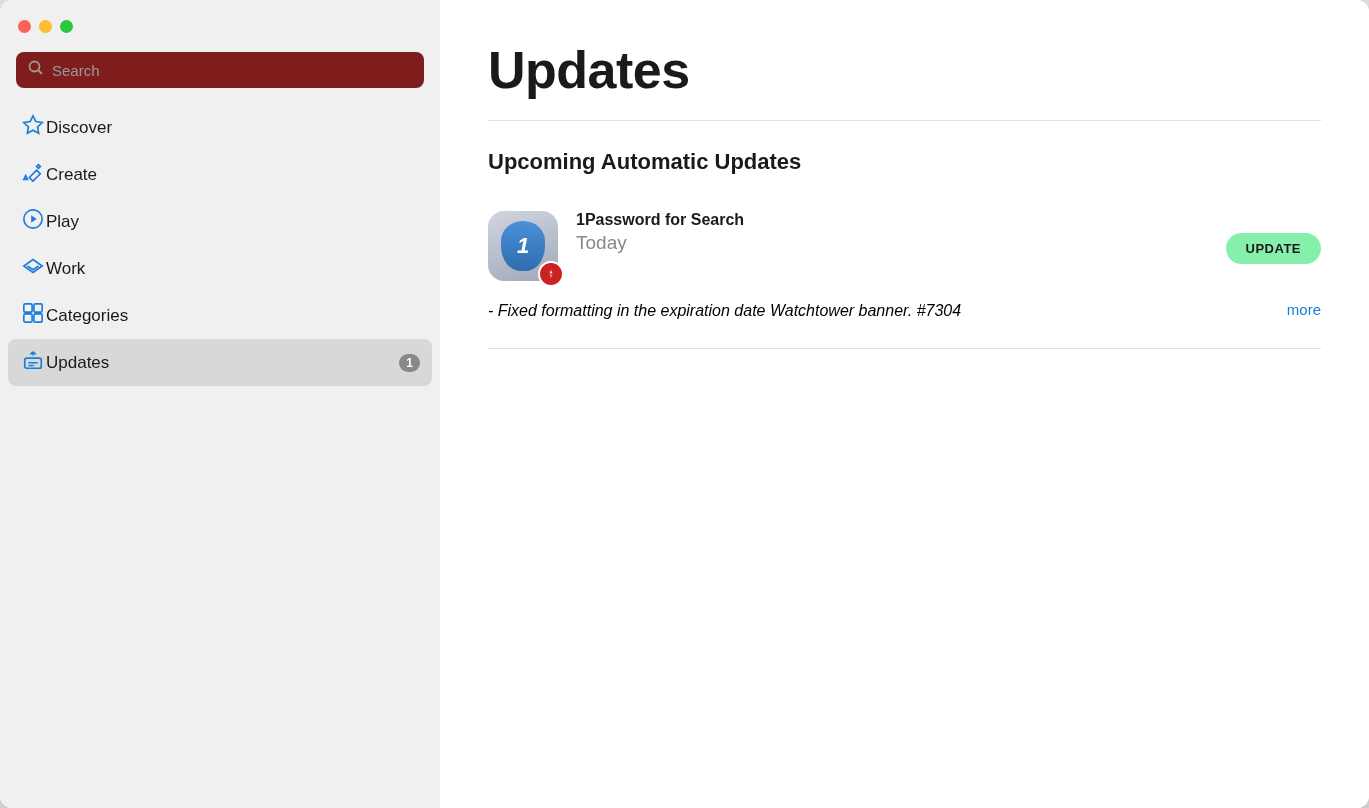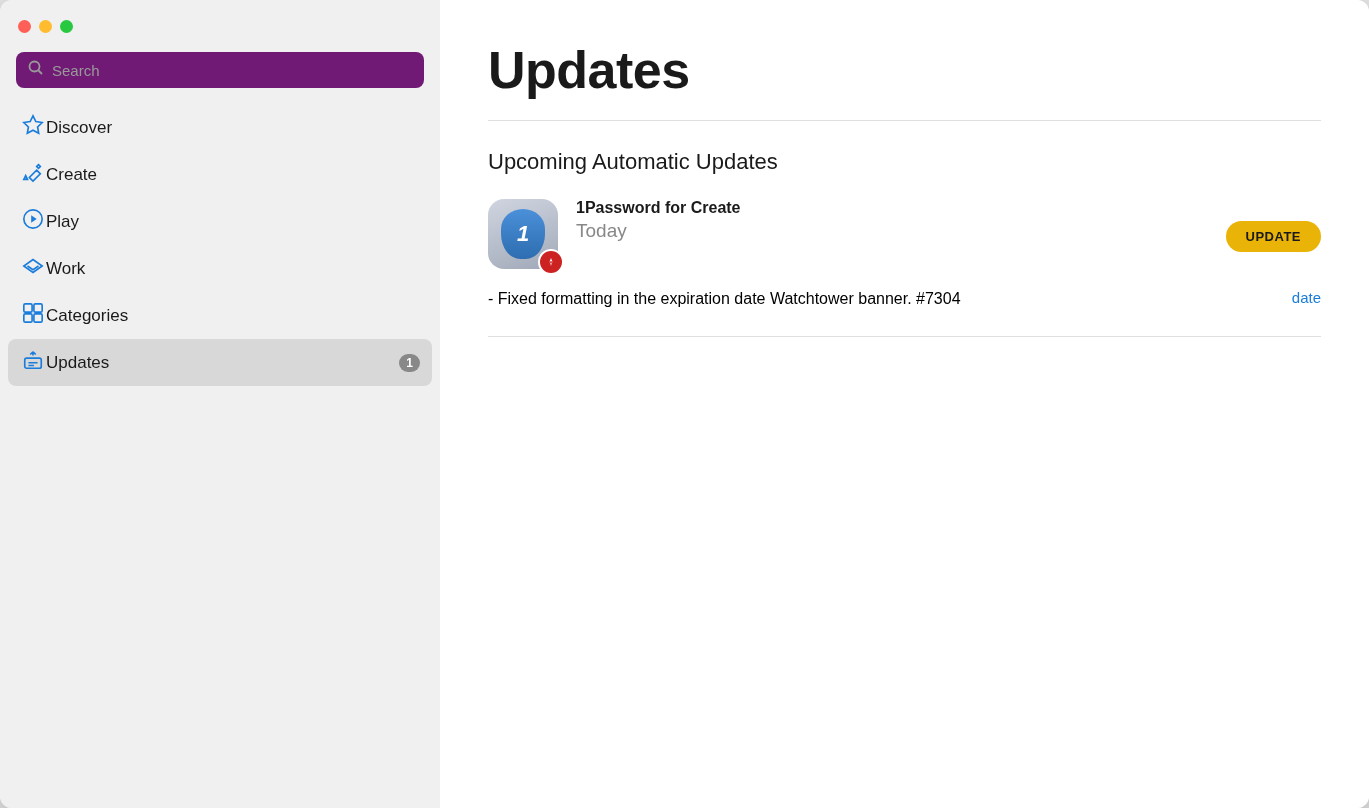--- a/index.html
+++ b/index.html
@@ -47,21 +47,21 @@
       height: 13px;
       border-radius: 50%;
       cursor: pointer;
     }
     .traffic-light.close { background: #fe5f57; }
     .traffic-light.minimize { background: #febc2e; }
     .traffic-light.maximize { background: #28c840; }
 
     .search-bar {
       margin: 0 16px 12px 16px;
-      background: #701a75;
+      background: #7f1d1d;
       border-radius: 8px;
       display: flex;
       align-items: center;
       padding: 8px 12px;
       gap: 8px;
       cursor: text;
     }
 
     .search-icon-svg {
       color: #888;
@@ -131,23 +131,23 @@
     }
 
     .divider {
       border: none;
       border-top: 1px solid #e0e0e0;
       margin-bottom: 28px;
     }
 
     .section-title {
       font-size: 22px;
-      font-weight: 400;
-      color: #1a1a1a;
-      margin-bottom: 24px;
+      font-weight: 700;
+      color: #1a1a1a;
+      margin-bottom: 36px;
     }
 
     .app-row {
       display: flex;
       align-items: flex-start;
       gap: 18px;
       margin-bottom: 20px;
     }
 
     
@@ -208,41 +208,42 @@
       color: #1a1a1a;
       margin-bottom: 3px;
     }
 
     .app-date {
       font-size: 19px;
       color: #888;
     }
 
     .update-button {
-      background: #eab308;
+      background: #86efac;
       border: none;
       border-radius: 20px;
       padding: 8px 20px;
       font-size: 13px;
       font-weight: 700;
       color: #1a1a1a;
       cursor: pointer;
       letter-spacing: 0.5px;
       align-self: center;
       margin-top: 4px;
     }
 
     .release-notes-row {
       display: flex;
       align-items: flex-end;
       gap: 8px;
     }
 
     .release-text {
       flex: 1;
+      font-style: italic;
     }
 
     .more-link {
       color: #1a7cdb;
       font-size: 15px;
       cursor: pointer;
       white-space: nowrap;
       align-self: flex-end;
       padding-bottom: 2px;
     }
@@ -362,27 +363,27 @@
         <div class="badge-compass">
           <svg width="14" height="14" viewBox="0 0 14 14" fill="none">
             <circle cx="7" cy="7" r="6" fill="#cc2222"></circle>
             <polygon points="7,3 8.5,7 7,6 5.5,7" fill="white"></polygon>
             <polygon points="7,11 5.5,7 7,8 8.5,7" fill="white" opacity="0.6"></polygon>
           </svg>
         </div>
       </div>
 
       <div class="app-info">
-        <div class="app-name">1Password for Create</div>
+        <div class="app-name">1Password for Search</div>
         <div class="app-date">Today</div>
       </div>
 
       <button class="update-button">UPDATE</button>
     </div>
 
     <div class="release-notes-row">
       <div class="release-text">- Fixed formatting in the expiration date Watchtower banner. #7304</div>
-      <span class="more-link">date</span>
+      <span class="more-link">more</span>
     </div>
 
     <hr class="divider" style="margin-top: 28px;">
   </div>
 </div>
 
 </body></html>

